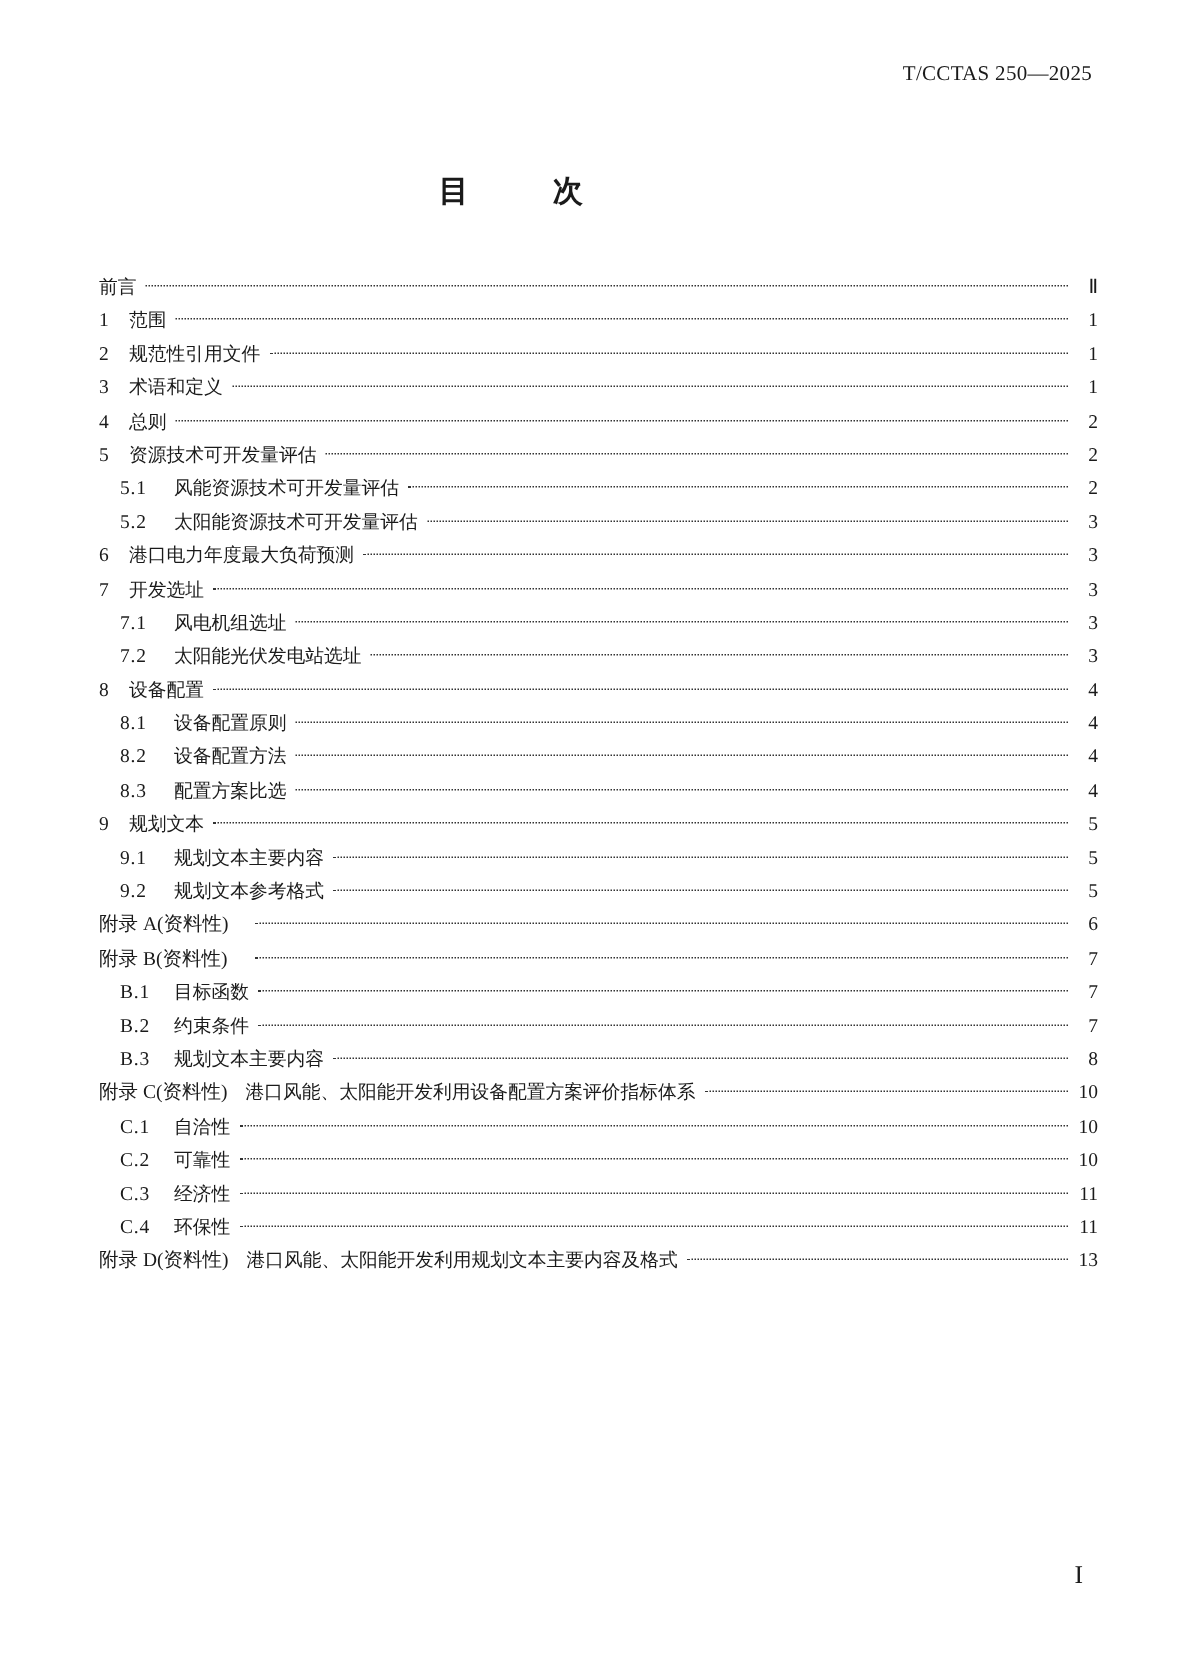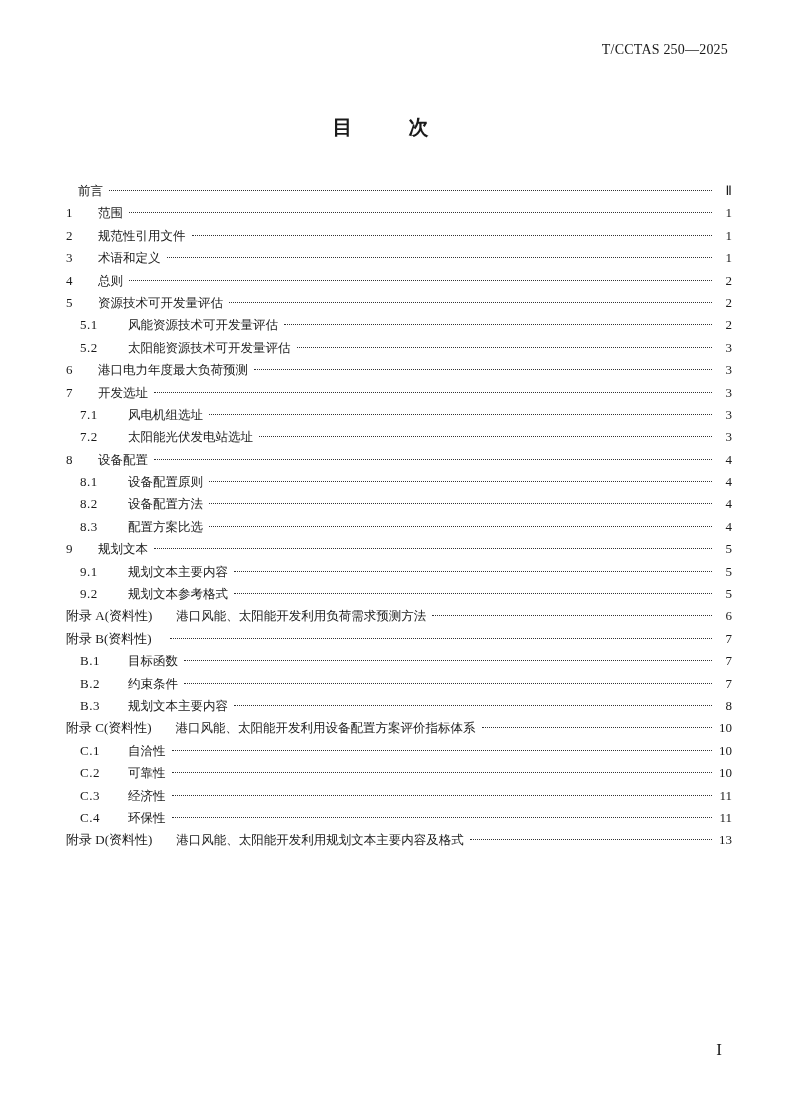--- a/index.html
+++ b/index.html
@@ -1,31 +1,31 @@
 <!DOCTYPE html>
 <html><head>
 <meta charset="utf-8">
 <style>
   html, body { margin: 0; padding: 0; background: #ffffff; }
   body { width: 790px; height: 1106px; position: relative; overflow: hidden;
          font-family: "DejaVu Serif", "Liberation Serif", serif; color: #1a1a1a; }
   .std-code { position: absolute; top: 42px; right: 62px; font-size: 14px; font-weight: normal;
               font-family: "Liberation Serif", "DejaVu Serif", serif; letter-spacing: 0.2px; }
   .title { position: absolute; top: 114px; left: 0; width: 681px; text-align: center;
-           font-size: 20px; font-weight: bold; font-family: "DejaVu Sans", sans-serif; margin-left: 40px; }
+           font-size: 20px; font-weight: bold; font-family: "DejaVu Sans", sans-serif; }
   .title span { display: inline-block; }
   .title .gap { width: 56px; }
   .toc { position: absolute; top: 180px; left: 66px; width: 666px; }
   .row { display: flex; align-items: baseline; height: 22.4px; font-size: 13px; line-height: 22.4px; }
   .row.l2 { padding-left: 14px; }
   .num { display: inline-block; flex: none; font-family: "Liberation Serif", serif; }
   .row.l1 .num { width: 20px; }
   .row.l2 .num { width: 36px; letter-spacing: 0.5px; }
   .row.app .num { width: auto; padding-right: 12px; }
-  .label { flex: none; white-space: nowrap; font-family: "DejaVu Sans", sans-serif; font-size: 12.5px; margin-left: 12px; }
+  .label { flex: none; white-space: nowrap; font-family: "DejaVu Sans", sans-serif; font-size: 12.5px; }
   .dots { flex: 1 1 auto; margin: 0 6px; border-bottom: 1.6px dotted #333; height: 0; position: relative; top: -4px; }
   .page { flex: none; min-width: 14px; text-align: right; font-family: "Liberation Serif", serif; font-size: 13px; }
   .footer-page { position: absolute; top: 1040px; right: 68px; font-size: 17px;
                  font-family: "Liberation Serif", serif; }
 </style>
 </head>
 <body>
 
 <div class="std-code">T/CCTAS 250—2025</div>
 
@@ -142,21 +142,20 @@
       <span class="page">5</span>
     </div>
     <div class="row l2">
       <span class="num">9.2</span>
       <span class="label">规划文本参考格式</span>
       <span class="dots"></span>
       <span class="page">5</span>
     </div>
     <div class="row l1 app">
       <span class="num">附录 A(资料性)</span>
-      <span class="label">港口风能、太阳能开发利用负荷需求预测方法</span>
       <span class="dots"></span>
       <span class="page">6</span>
     </div>
     <div class="row l1 app">
       <span class="num">附录 B(资料性)</span>
       <span class="dots"></span>
       <span class="page">7</span>
     </div>
     <div class="row l2">
       <span class="num">B.1</span>

